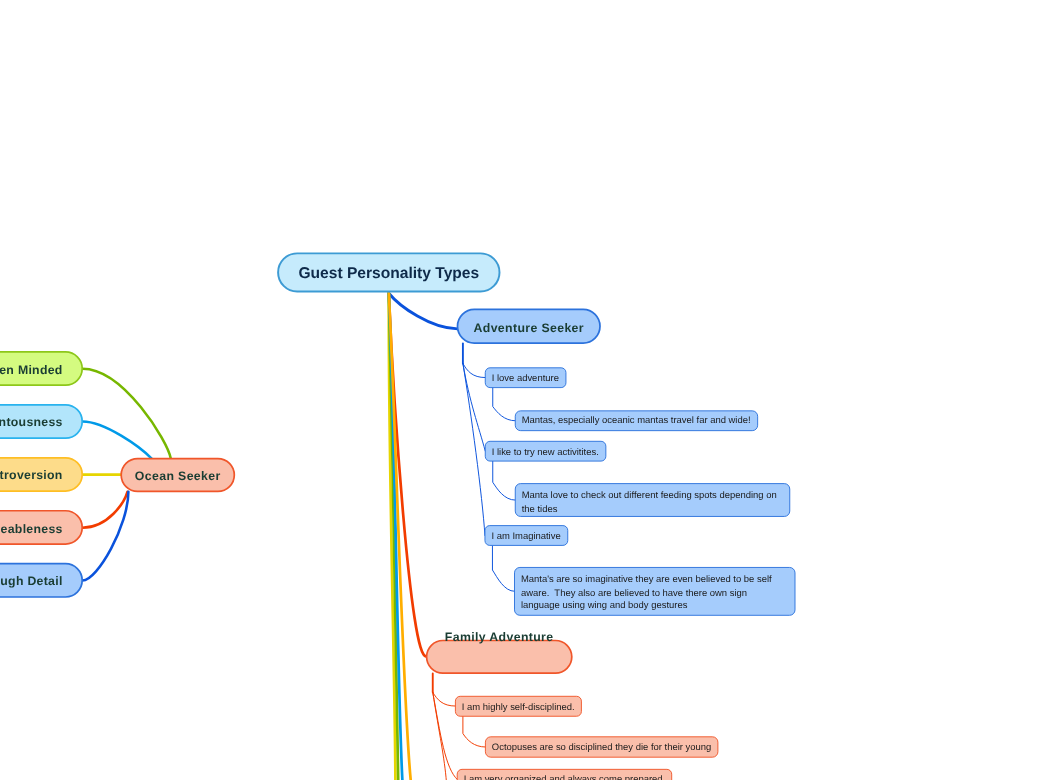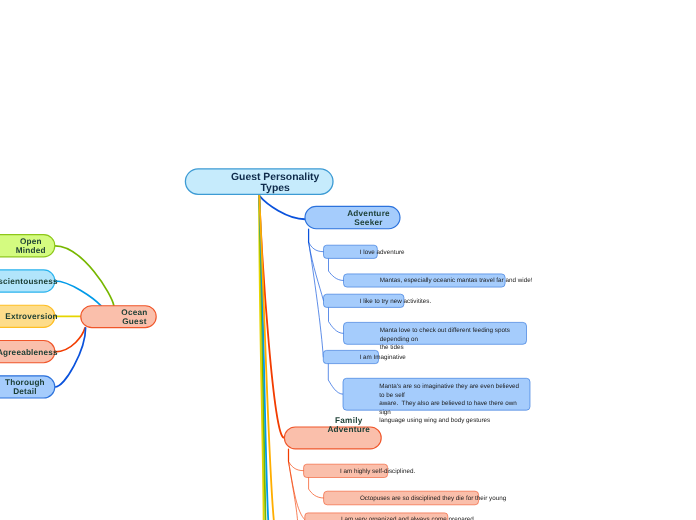--- a/index.html
+++ b/index.html
@@ -6,21 +6,21 @@
   body{width:696px;height:520px;overflow:hidden;
        font-family:"Liberation Sans",sans-serif;
        -webkit-font-smoothing:antialiased;
        text-rendering:geometricPrecision;}
   #stage{position:relative;width:696px;height:520px;background:#ffffff;}
   svg.links{position:absolute;left:0;top:0;width:696px;height:520px;
             pointer-events:none;}
   .node{position:absolute;box-sizing:border-box;
         display:flex;align-items:center;
         transform:translateZ(0);-webkit-font-smoothing:antialiased;}
-  .node > span{display:block;width:100%;margin-left:32px;}
+  .node > span{display:block;width:100%;}
   .root{font-weight:bold;
         font-size:10.4px;letter-spacing:0px;text-align:center;justify-content:center;
         padding-top:2.4px;}
   .branch{font-weight:bold;
           font-size:8.2px;text-align:center;justify-content:center;letter-spacing:.25px;
           padding-top:1.6px;}
   .ocean-kid{font-weight:bold;
              font-size:8.2px;text-align:center;justify-content:center;letter-spacing:.2px;
              padding-top:1.2px;}
   .leaf{font-size:6.3px;
@@ -82,21 +82,21 @@
     <div class="node root" style="left: 185.4px; top: 168.9px; width: 147.6px; height: 25.4px; color: rgb(14, 42, 74);">
       <span>Guest Personality Types</span>
     </div>
     <div class="node branch" style="left: 305px; top: 206.3px; width: 95px; height: 22.4px; color: rgb(26, 61, 51);">
       <span>Adventure Seeker</span>
     </div>
     <div class="node branch" style="left: 284.4px; top: 413px; width: 96.8px; height: 21.8px; color: rgb(26, 61, 51);">
       <span>Family Adventure</span>
     </div>
     <div class="node branch" style="left: 80.8px; top: 305.7px; width: 75.4px; height: 21.9px; color: rgb(26, 61, 51);">
-      <span>Ocean Guest</span>
+      <span>Ocean Seeker</span>
     </div>
     <div class="node ocean-kid" style="left: -25.3px; top: 234.6px; width: 80.1px; height: 22.2px; color: rgb(26, 61, 51);">
       <span>Open Minded</span>
     </div>
     <div class="node ocean-kid" style="left: -47.2px; top: 269.9px; width: 102px; height: 22.2px; color: rgb(26, 61, 51);">
       <span>Conscientousness</span>
     </div>
     <div class="node ocean-kid" style="left: -23.7px; top: 305.2px; width: 78.5px; height: 22.2px; color: rgb(26, 61, 51);">
       <span>Extroversion</span>
     </div>

